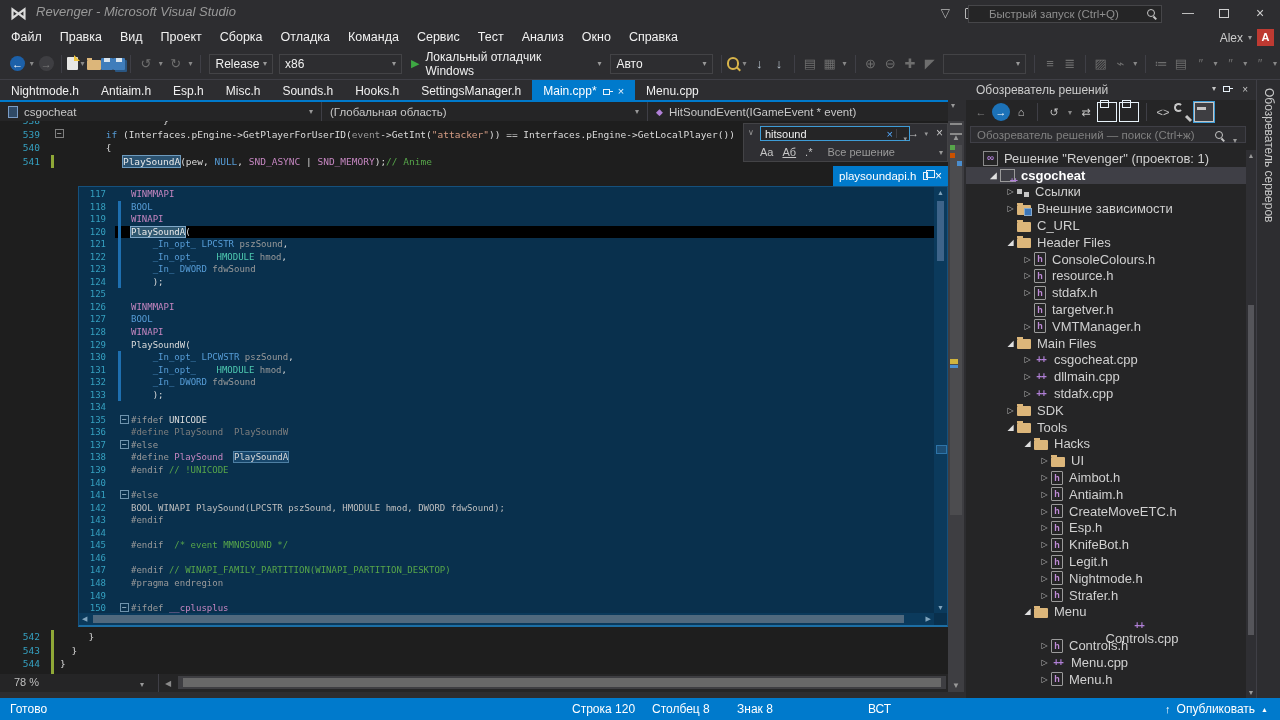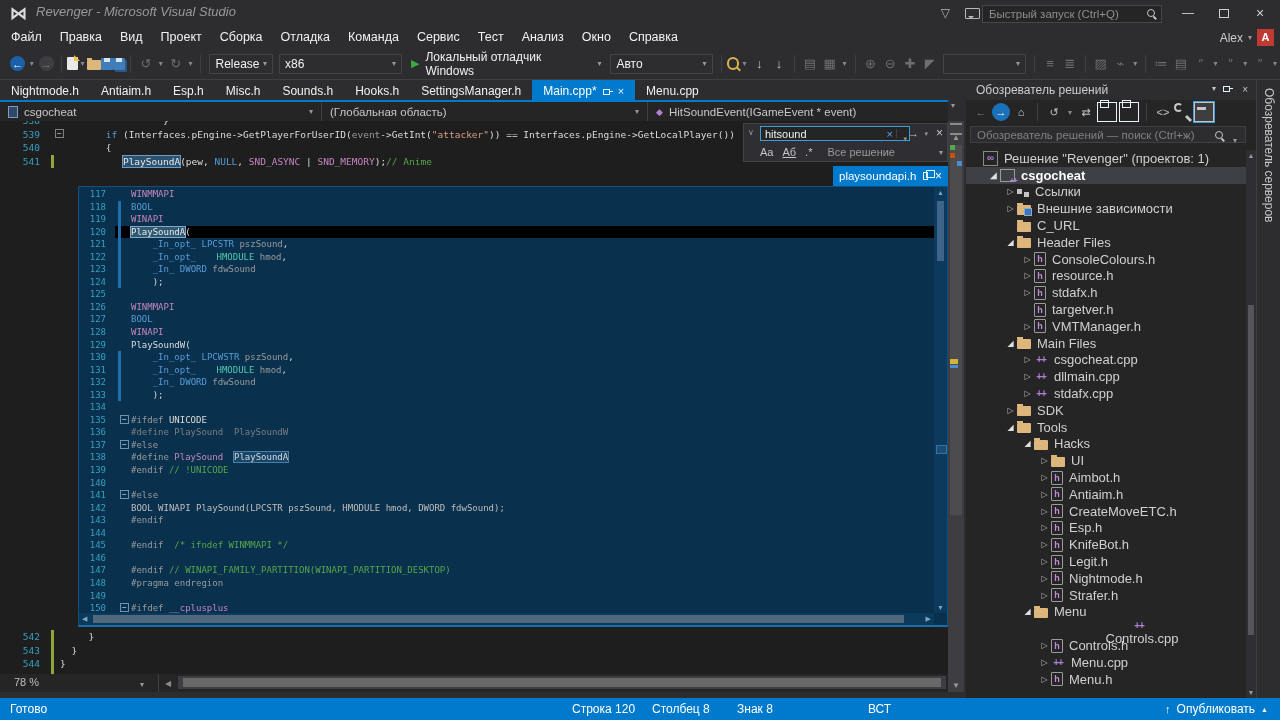--- a/index.html
+++ b/index.html
@@ -5,21 +5,21 @@
   html,body{margin:0;padding:0;background:#1a1a1a;}
   #app{position:relative;width:1280px;height:720px;overflow:hidden;background:#2D2D30;
        font-family:"Liberation Sans",sans-serif;color:#CCCCCC;-webkit-font-smoothing:antialiased;}
   
   #titlebar{position:absolute;left:0;top:0;width:1280px;height:28px;background:#2D2D30;}
   #vslogo{position:absolute;left:10px;top:3px;font-size:17px;font-weight:bold;color:#DCDCDC;}
   #t-title{position:absolute;left:36px;top:4px;font-size:13px;color:#999999;font-style:italic;}
   #funnel{position:absolute;right:330px;top:6px;color:#B8B8B8;font-size:12px;}
   #feedback{position:absolute;right:300px;top:8px;width:13px;height:9px;border:1px solid #B8B8B8;border-radius:1px;}
   #feedback::after{content:"";position:absolute;left:2px;bottom:-4px;border:3px solid transparent;border-top-color:#B8B8B8;}
-  #quicklaunch{position:absolute;right:118px;top:5px;width:172px;height:16px;background:#252526;border:1px solid #464649;font-size:11.5px;color:#8F8F8F;line-height:16px;padding-left:6px;}
+  #quicklaunch{position:absolute;right:118px;top:5px;width:172px;height:16px;background:#252526;border:1px solid #464649;font-size:11.5px;color:#8F8F8F;line-height:16px;padding-left:20px;}
   .magi{display:inline-block;width:6px;height:6px;border:1.5px solid #C5C5C5;border-radius:50%;position:relative;}
   .magi::after{content:"";position:absolute;width:4px;height:1.5px;background:#C5C5C5;transform:rotate(45deg);right:-3px;bottom:-2px;}
   #ql-mag{position:absolute;right:6px;top:3px;}
   .winbtn{position:absolute;top:4px;width:28px;height:18px;text-align:center;color:#D0D0D0;font-size:12px;line-height:18px;}
   #btn-min{right:78px;}#btn-close{right:6px;font-size:14px;}
   #btn-restore{right:42px;}
   .rbox{display:inline-block;width:8px;height:7px;border:1px solid #D0D0D0;position:relative;top:1px;background:#2D2D30;}
   .rbox::before{content:"";position:absolute;left:2px;top:-3px;width:8px;height:7px;border:1px solid #D0D0D0;z-index:-1;}
   
   #menubar{position:absolute;left:0;top:28px;width:1280px;height:20px;}
@@ -383,21 +383,21 @@
             <div class="cl"><span class="num">135</span><span class="foldbox">−</span><span class="txt"><span class="sy-g">#ifdef </span><span class="sy-w">UNICODE</span></span></div>
             <div class="cl"><span class="num">136</span><span class="txt"><span class="sy-d">#define PlaySound  PlaySoundW</span></span></div>
             <div class="cl"><span class="num">137</span><span class="foldbox">−</span><span class="txt"><span class="sy-g">#else</span></span></div>
             <div class="cl"><span class="num">138</span><span class="txt"><span class="sy-g">#define </span><span class="sy-p">PlaySound</span><span class="sy-w">  </span><span class="sy-hl2">PlaySoundA</span></span></div>
             <div class="cl"><span class="num">139</span><span class="txt"><span class="sy-g">#endif </span><span class="sy-c">// !UNICODE</span></span></div>
             <div class="cl"><span class="num">140</span><span class="txt"></span></div>
             <div class="cl"><span class="num">141</span><span class="foldbox">−</span><span class="txt"><span class="sy-g">#else</span></span></div>
             <div class="cl"><span class="num">142</span><span class="txt"><span class="sy-d2">BOOL WINAPI PlaySound(LPCSTR pszSound, HMODULE hmod, DWORD fdwSound);</span></span></div>
             <div class="cl"><span class="num">143</span><span class="txt"><span class="sy-g">#endif</span></span></div>
             <div class="cl"><span class="num">144</span><span class="txt"></span></div>
-            <div class="cl"><span class="num">145</span><span class="txt"><span class="sy-g">#endif  </span><span class="sy-c">/* ifndef WINMMAPI */</span></span></div>
+            <div class="cl"><span class="num">145</span><span class="txt"><span class="sy-g">#endif  </span><span class="sy-c">/* event MMNOSOUND */</span></span></div>
             <div class="cl"><span class="num">146</span><span class="txt"></span></div>
             <div class="cl"><span class="num">147</span><span class="txt"><span class="sy-g">#endif </span><span class="sy-c">// WINAPI_FAMILY_PARTITION(WINAPI_PARTITION_DESKTOP)</span></span></div>
             <div class="cl"><span class="num">148</span><span class="txt"><span class="sy-g">#pragma endregion</span></span></div>
             <div class="cl"><span class="num">149</span><span class="txt"></span></div>
             <div class="cl"><span class="num">150</span><span class="foldbox">−</span><span class="txt"><span class="sy-g">#ifdef </span><span class="sy-p">__cplusplus</span></span></div>
           </div>
         <div id="peekvs">
           <span class="ar" style="top:2px;">▲</span>
           <span class="thumb"></span>
           <span class="caretmark"></span>

